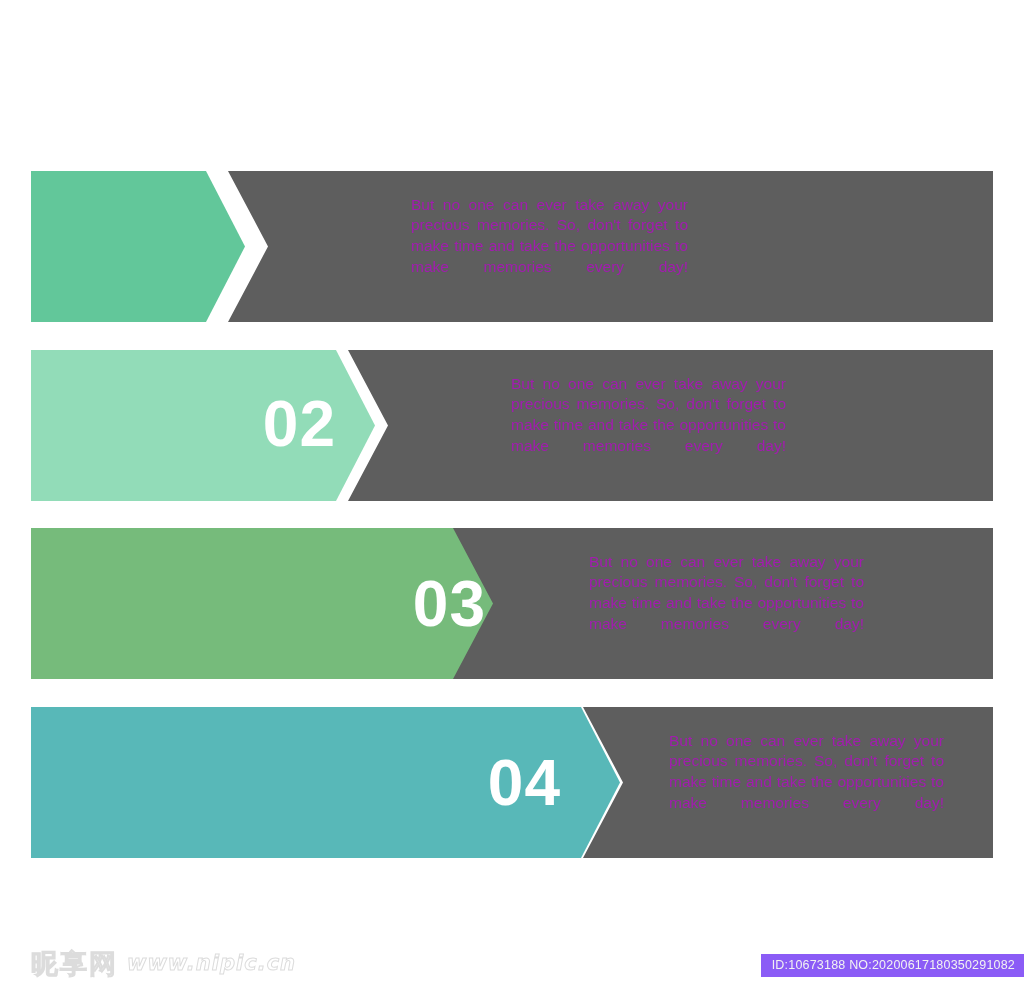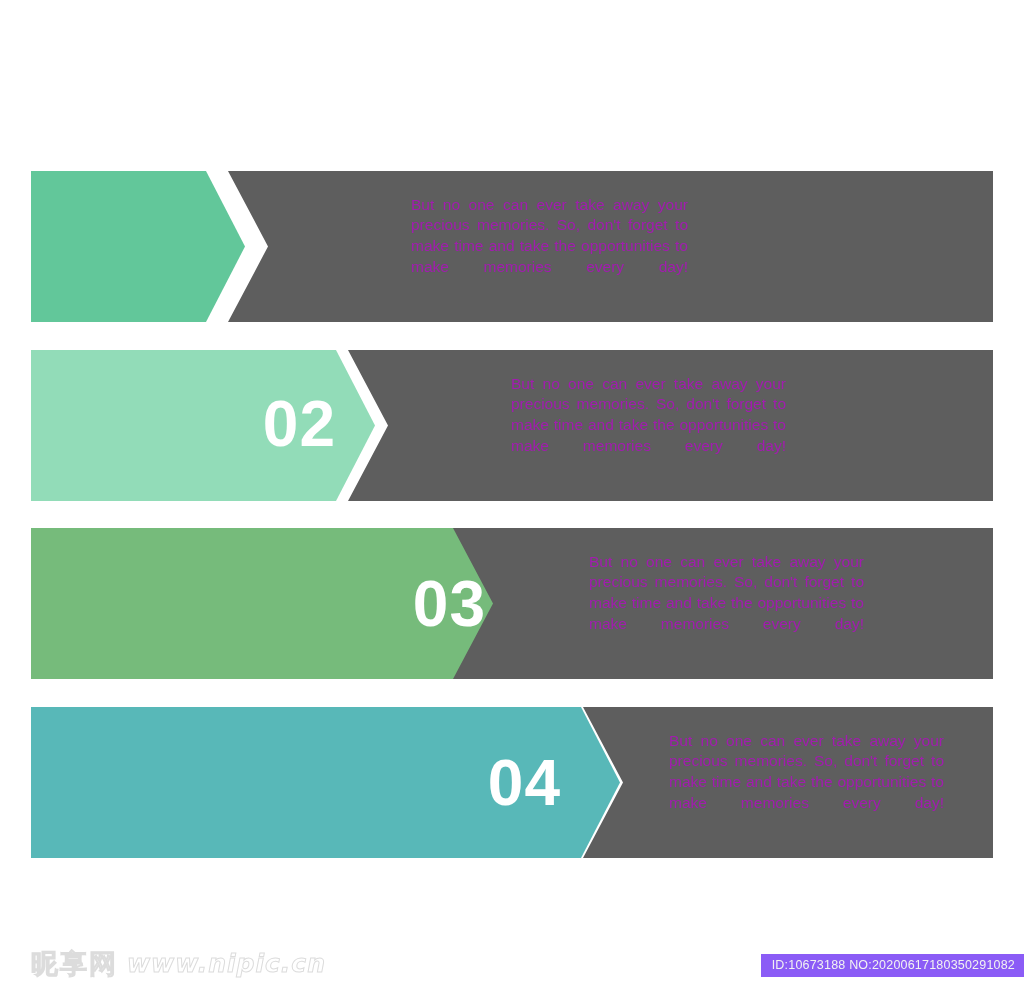--- a/index.html
+++ b/index.html
@@ -107,21 +107,21 @@
   #watermark .wm-cn {
     font-size: 27px;
     font-weight: bold;
     letter-spacing: 2px;
     color: transparent;
     -webkit-text-stroke: 1px #dcdcdc;
     font-family: "DejaVu Sans", sans-serif;
     line-height: 1;
   }
   #watermark .wm-url {
-    font-size: 25px;
+    font-size: 21px;
     font-style: italic;
     font-weight: bold;
     letter-spacing: 1px;
     color: transparent;
     -webkit-text-stroke: 1px #dcdcdc;
     font-family: "DejaVu Sans", sans-serif;
     line-height: 1;
   }
 
   #id-bar {

